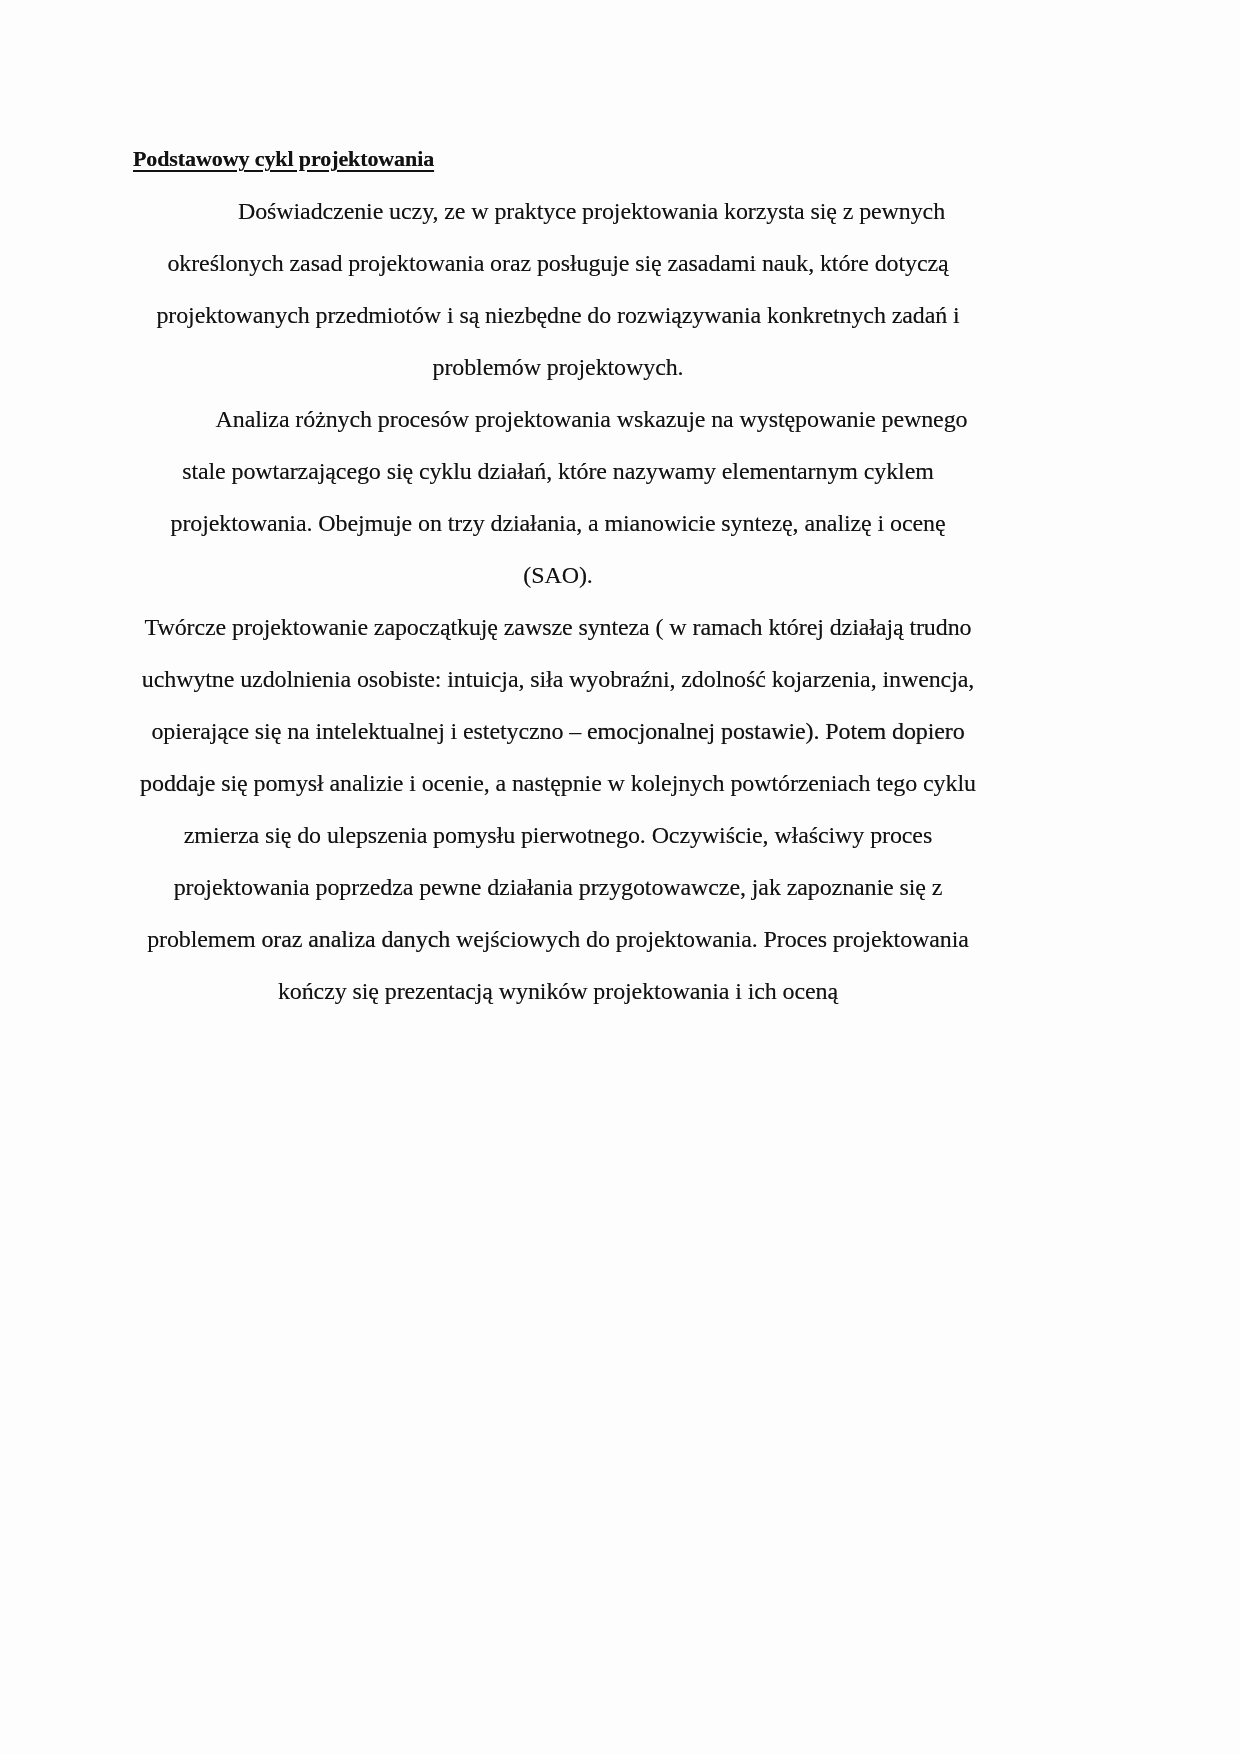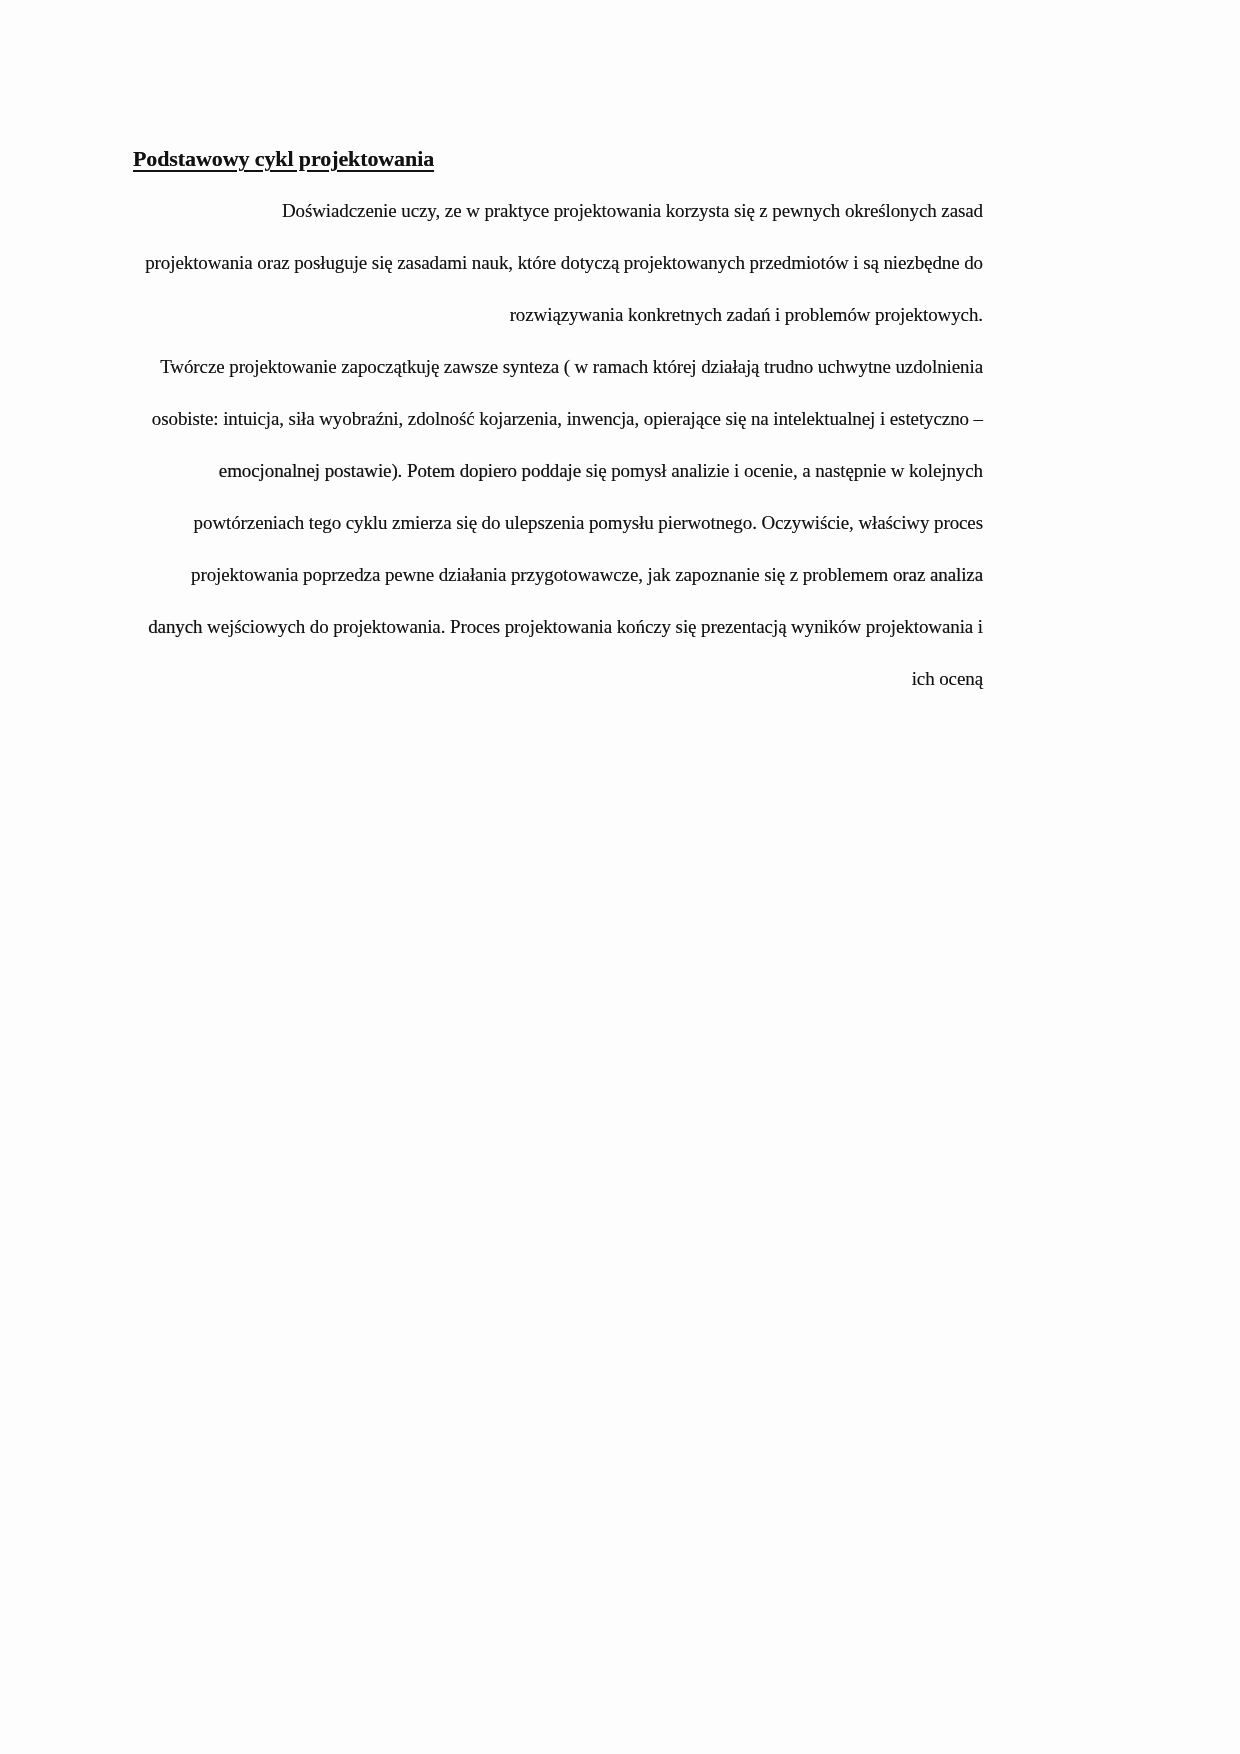--- a/index.html
+++ b/index.html
@@ -28,38 +28,39 @@
     line-height: 52px;
     font-weight: 700;
     text-decoration: underline;
     text-decoration-thickness: 2px;
     text-underline-offset: 4px;
     letter-spacing: -0.1px;
     text-shadow: 0 0 0.6px rgba(0,0,0,0.55);
   }
   .doc-body p {
     margin: 0;
-    font-size: 19px;
+    font-size: 24px;
     line-height: 52px;
     letter-spacing: -0.1px;
     text-shadow: 0 0 0.5px rgba(0,0,0,0.45);
-    text-align: right;
+    text-align: center;
   }
   .doc-body p.indent {
     text-indent: 67px;
   }
   .doc-body .run-bold {
     font-weight: 400;
     text-shadow: 0 0 0.7px rgba(0,0,0,0.6);
   }
 </style>
 </head>
 <body>
 
 <div class="page">
   <div class="content">
     <h1 class="doc-title">Podstawowy cykl projektowania</h1>
     <div class="doc-body">
         <p class="indent"><span class="run">Doświadczenie uczy, ze w praktyce projektowania korzysta się z pewnych określonych zasad projektowania oraz posługuje się zasadami nauk, które dotyczą projektowanych przedmiotów i są niezbędne do rozwiązywania konkretnych zadań i problemów projektowych.</span></p>
+        <p class="indent"><span class="run">Analiza różnych procesów projektowania wskazuje na występowanie pewnego stale powtarzającego się cyklu działań, które nazywamy elementarnym cyklem projektowania. Obejmuje on trzy działania, a mianowicie syntezę, analizę i ocenę (SAO).</span></p>
         <p class=""><span class="run"> Twórcze projektowanie zapoczątkuję zawsze synteza ( w ramach której działają trudno uchwytne uzdolnienia osobiste: intuicja, siła wyobraźni, zdolność kojarzenia, inwencja, opierające się na intelektualnej i estetyczno – </span><span class="run-bold">emocjonalnej postawie). Potem dopiero poddaje</span><span class="run"> się pomysł analizie i ocenie, a następnie w kolejnych powtórzeniach tego cyklu zmierza się do ulepszenia pomysłu pierwotnego. Oczywiście, właściwy proces projektowania poprzedza pewne działania przygotowawcze, jak zapoznanie się z problemem </span><span class="run-bold">oraz analiza danych</span><span class="run"> wejściowych do projektowania. Proces projektowania kończy się prezentacją wyników projektowania i ich oceną</span></p>
       </div>
   </div>
 </div>
 
 </body></html>

